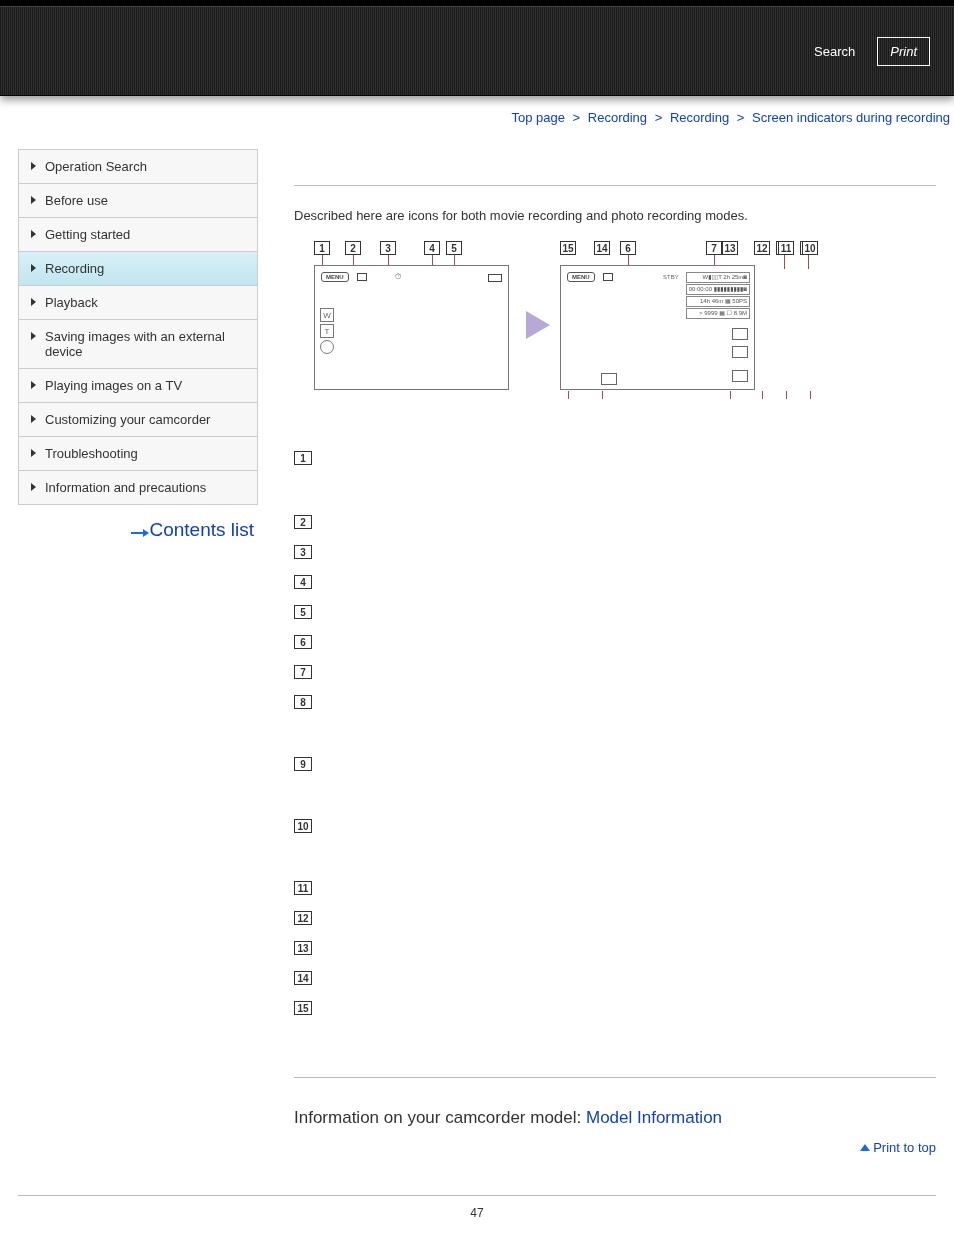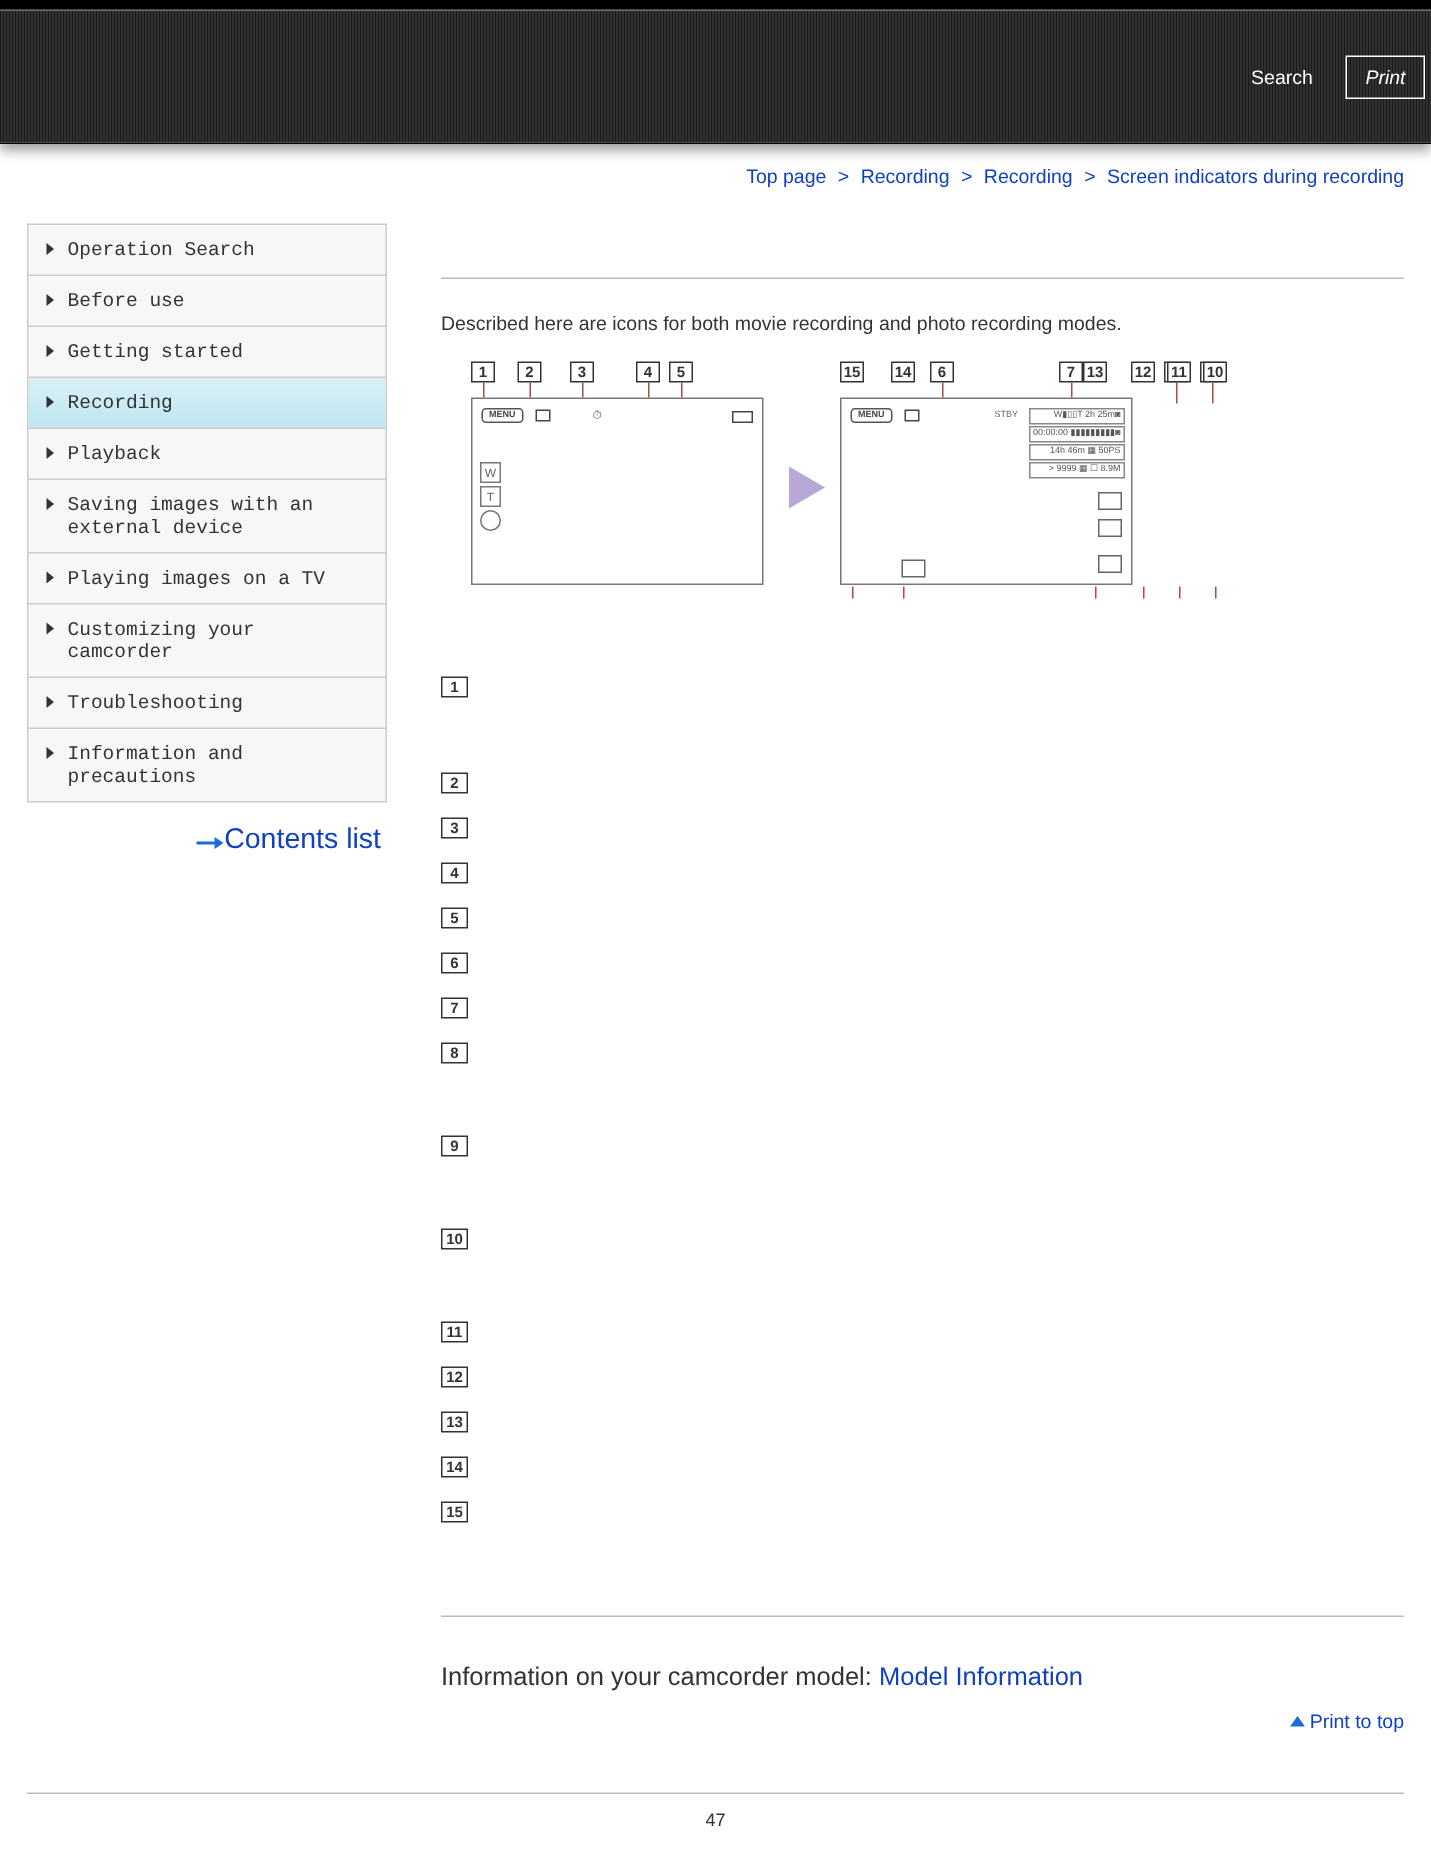--- a/index.html
+++ b/index.html
@@ -2,31 +2,31 @@
 <html><head>
 <meta charset="utf-8">
 <style>
   * { box-sizing: border-box; margin: 0; padding: 0; }
   body { font-family: Arial, Helvetica, sans-serif; font-size: 13px; color: #333; background: #fff; width: 954px; margin: 0 auto; }
   .top-black-bar { height: 6px; background: #000; }
   .header-band {
     height: 90px;
     background: repeating-linear-gradient(90deg, #1a1a1a 0 1px, #303030 1px 2px);
     border-top: 1px solid #444; border-bottom: 1px solid #000;
-    display: flex; justify-content: flex-end; align-items: center; padding-right: 4px; gap: 10px;
+    display: flex; justify-content: flex-end; align-items: center; padding-right: 24px; gap: 10px;
     box-shadow: 0 4px 8px rgba(0,0,0,.4);
   }
   .hdr-btn { color: #fff; font-size: 13px; padding: 6px 12px; cursor: pointer; }
   .print-btn { border: 1px solid #fff; font-style: italic; }
   .page-body { display: flex; padding: 20px 18px 30px 18px; gap: 36px; }
-  .breadcrumb { text-align: right; padding: 14px 18px 4px 0; font-size: 13px; }
+  .breadcrumb { text-align: right; padding: 14px 4px 4px 0; font-size: 13px; }
   .breadcrumb a { color: #1141c2; text-decoration: none; }
   .breadcrumb .sep { color: #1141c2; padding: 0 4px; }
   .sidebar { width: 240px; flex: 0 0 240px; }
-  .nav { list-style: none; border: 1px solid #ccc; border-bottom: none; background: #f7f7f7; font-family: Liberation Mono, monospace; }
+  .nav { list-style: none; border: 1px solid #ccc; border-bottom: none; background: #f7f7f7; }
   .nav li { border-bottom: 1px solid #ccc; padding: 9px 10px 9px 26px; position: relative; font-size: 13px; cursor: pointer; }
   .nav li.active { background: linear-gradient(#d9f0f7,#bfe6f0); }
   .nav li .arrow { position: absolute; left: 12px; top: 12px; width: 0; height: 0; border-top: 4px solid transparent; border-bottom: 4px solid transparent; border-left: 5px solid #333; }
   .contents-link { text-align: right; padding: 14px 4px 0 0; }
   .contents-link a { color: #1141c2; text-decoration: none; font-size: 19px; }
   .contents-link .arrow-blue { display:inline-block; width:14px; height:2px; background:#1a6cd9; position:relative; vertical-align:middle; margin-right:4px;}
   .contents-link .arrow-blue::after{content:"";position:absolute;right:-4px;top:-3px;border-top:4px solid transparent;border-bottom:4px solid transparent;border-left:6px solid #1a6cd9;}
   .main { flex: 1; min-width: 0; }
   .main hr.top-rule { border: none; border-top: 1px solid #bbb; margin: 36px 0 22px 0; }
   .intro { font-size: 13px; margin-bottom: 18px; }

